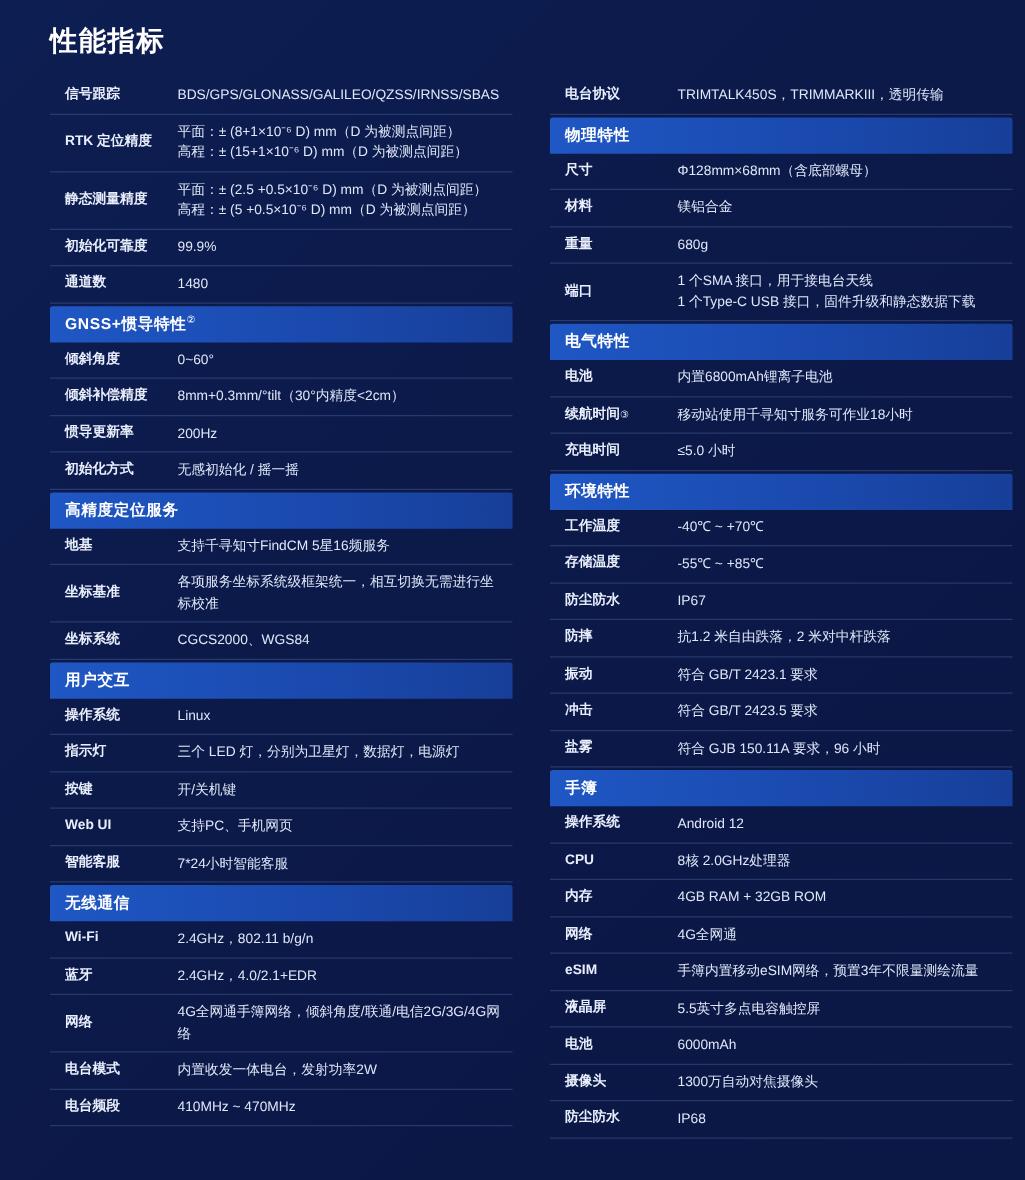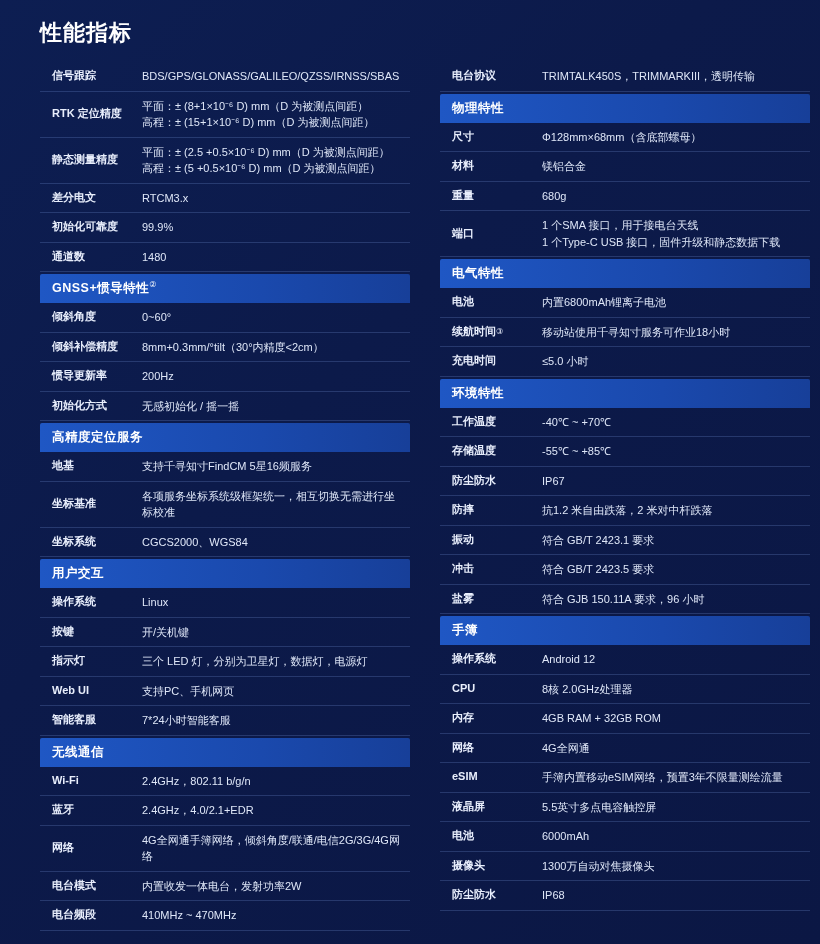--- a/index.html
+++ b/index.html
@@ -119,24 +119,20 @@
           <div class="k">RTK 定位精度</div>
           <div class="v">平面：± (8+1×10⁻⁶ D) mm（D 为被测点间距）
 高程：± (15+1×10⁻⁶ D) mm（D 为被测点间距）</div>
         </div>
         <div class="row">
           <div class="k">静态测量精度</div>
           <div class="v">平面：± (2.5 +0.5×10⁻⁶ D) mm（D 为被测点间距）
 高程：± (5 +0.5×10⁻⁶ D) mm（D 为被测点间距）</div>
         </div>
         <div class="row">
-          <div class="k">差分电文</div>
-          <div class="v">RTCM3.x</div>
-        </div>
-        <div class="row">
           <div class="k">初始化可靠度</div>
           <div class="v">99.9%</div>
         </div>
         <div class="row">
           <div class="k">通道数</div>
           <div class="v">1480</div>
         </div>
         <div class="sec-head">GNSS+惯导特性<sup>②</sup></div>
         <div class="row">
           <div class="k">倾斜角度</div>
@@ -166,26 +162,26 @@
         <div class="row">
           <div class="k">坐标系统</div>
           <div class="v">CGCS2000、WGS84</div>
         </div>
         <div class="sec-head">用户交互</div>
         <div class="row">
           <div class="k">操作系统</div>
           <div class="v">Linux</div>
         </div>
         <div class="row">
+          <div class="k">指示灯</div>
+          <div class="v">三个 LED 灯，分别为卫星灯，数据灯，电源灯</div>
+        </div>
+        <div class="row">
           <div class="k">按键</div>
           <div class="v">开/关机键</div>
-        </div>
-        <div class="row">
-          <div class="k">指示灯</div>
-          <div class="v">三个 LED 灯，分别为卫星灯，数据灯，电源灯</div>
         </div>
         <div class="row">
           <div class="k">Web UI</div>
           <div class="v">支持PC、手机网页</div>
         </div>
         <div class="row">
           <div class="k">智能客服</div>
           <div class="v">7*24小时智能客服</div>
         </div>
         <div class="sec-head">无线通信</div>

